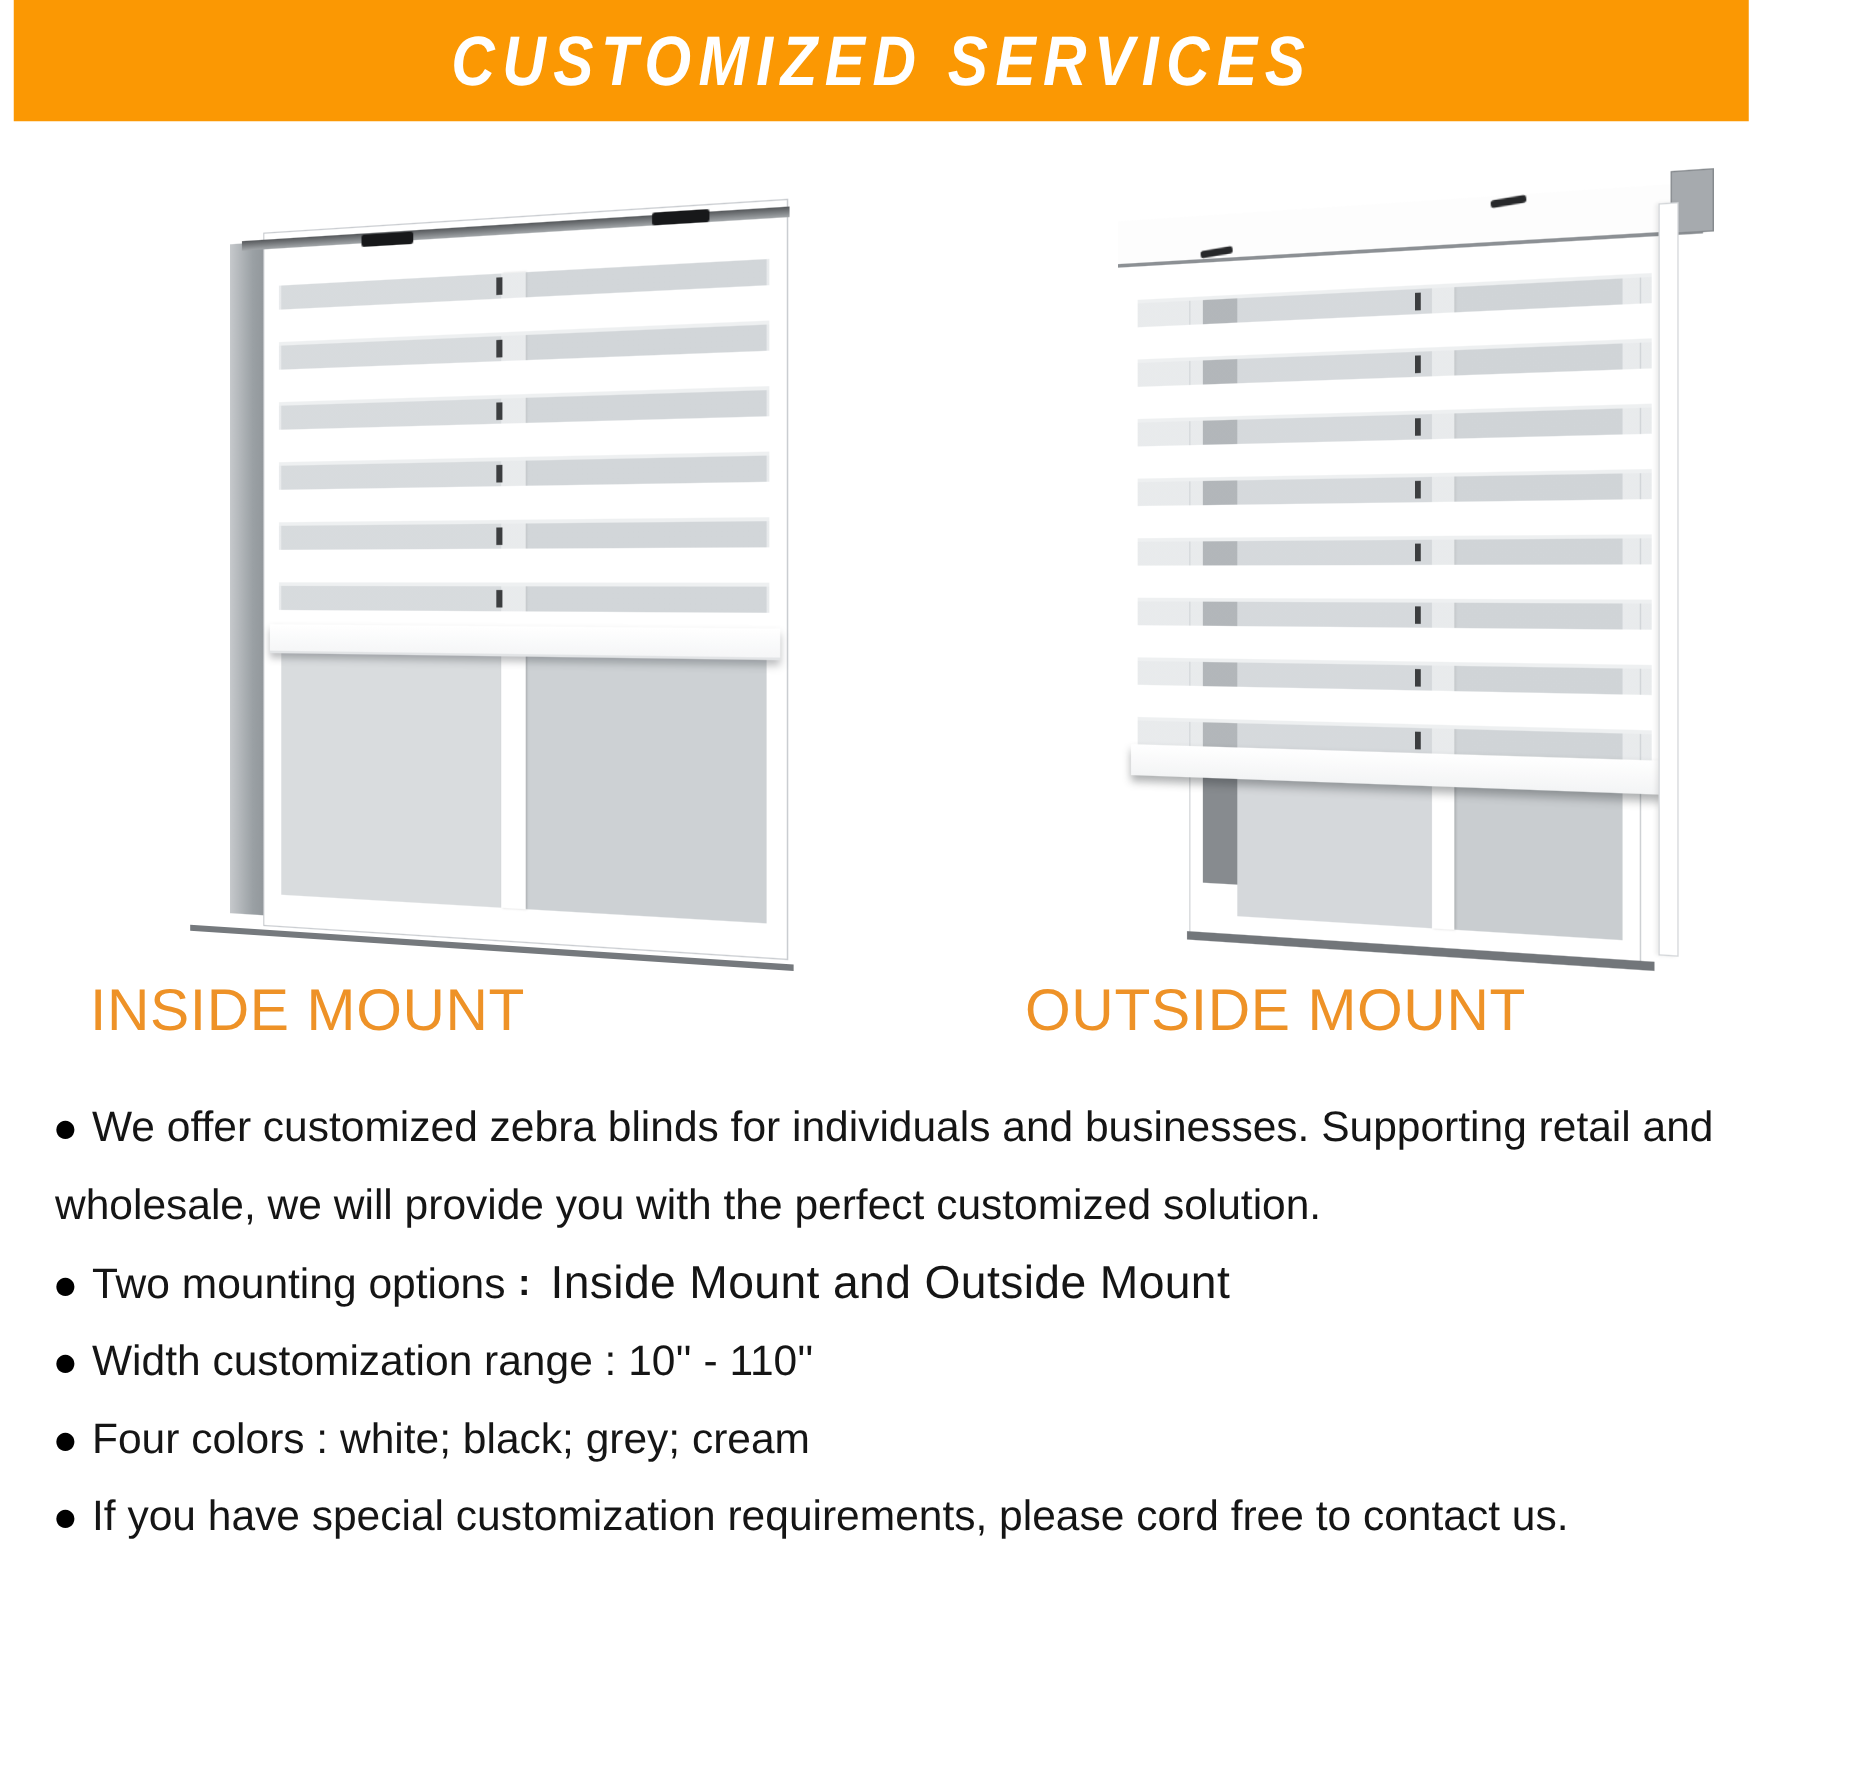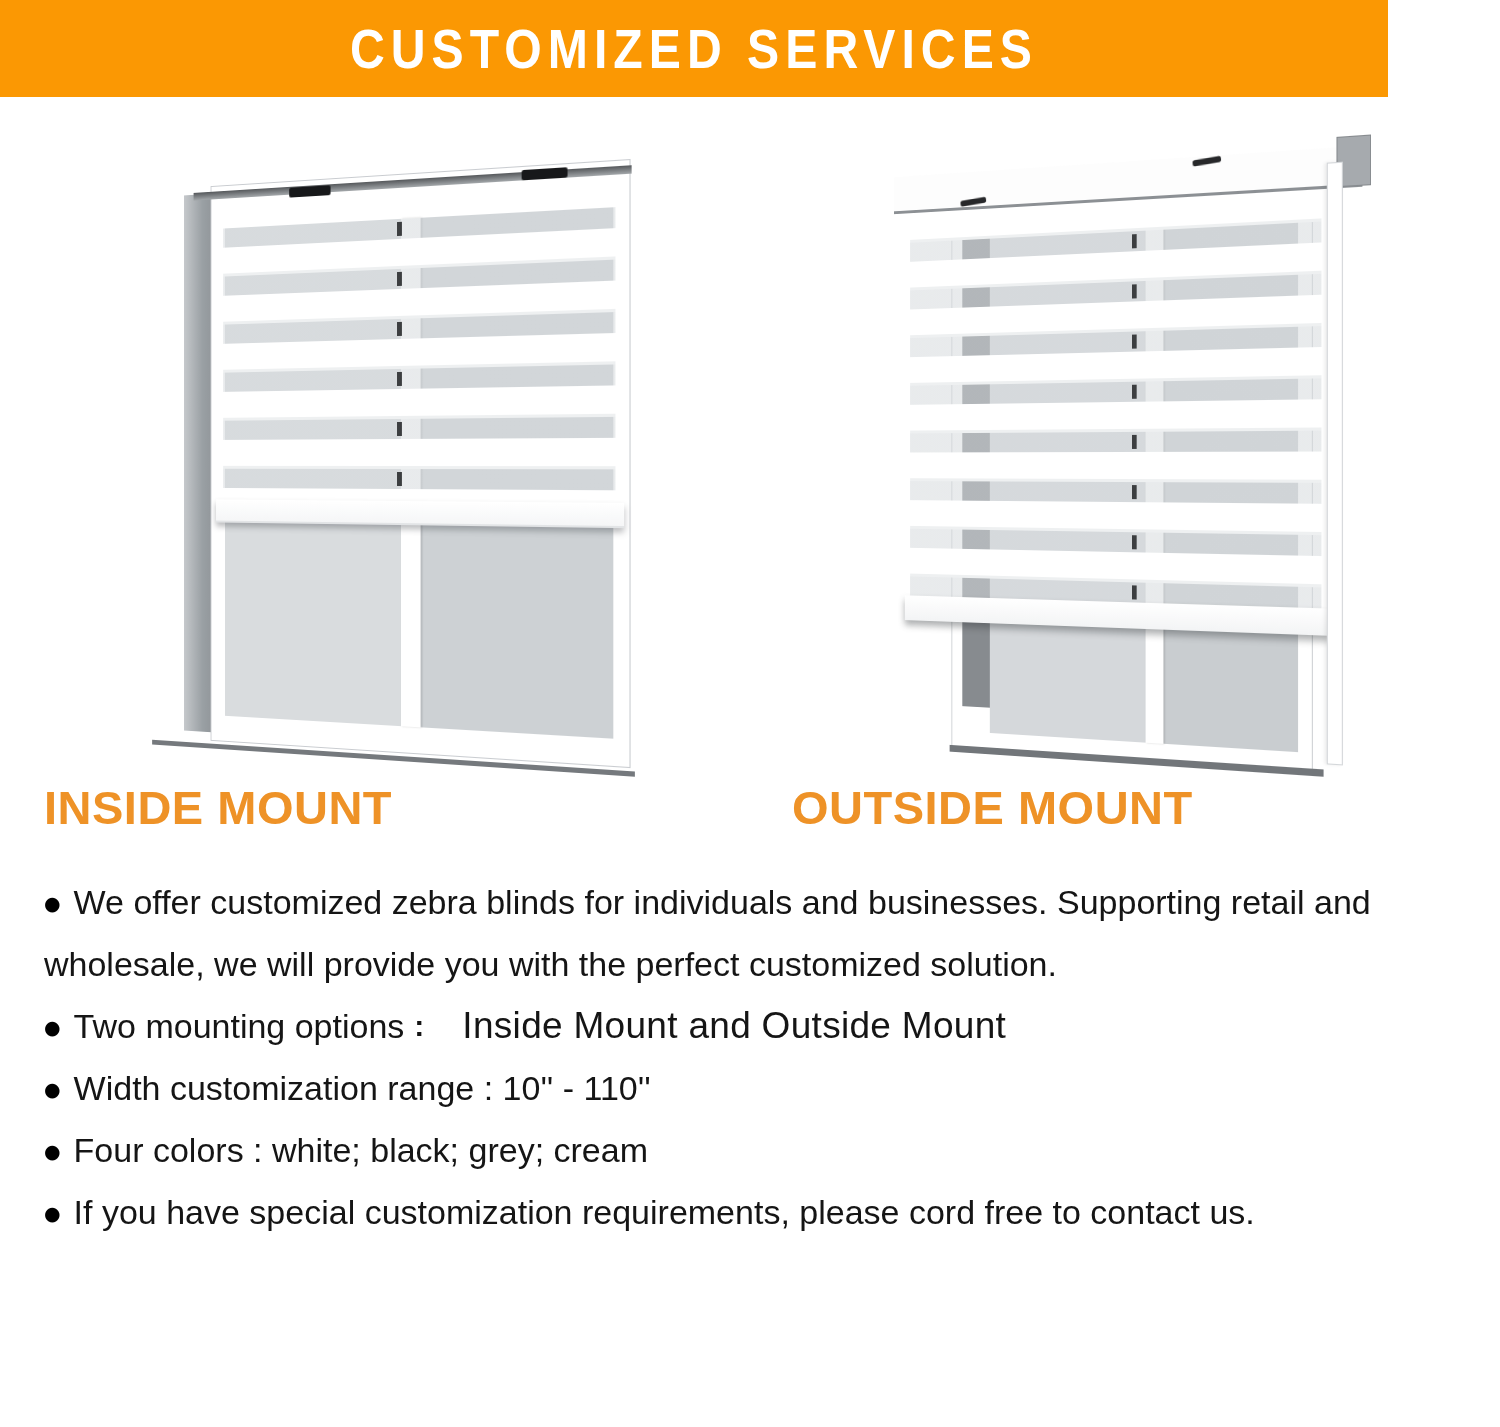--- a/index.html
+++ b/index.html
@@ -3,22 +3,22 @@
 <meta charset="utf-8">
 <style>
   html,body{margin:0;padding:0;background:#ffffff;}
   .page{
     position:relative;width:1500px;height:1427px;background:#ffffff;
     overflow:hidden;font-family:"Liberation Sans",sans-serif;
   }
 
   
   .banner{
-    position:absolute;left:0;top:0;width:1388px;height:97px;
-    background:#FB9803;text-align:center;line-height:97px;
+    position:absolute;left:11px;top:0;width:1388px;height:97px;
+    background:#FB9803;text-align:center;line-height:97px;font-style:italic;
   }
   .banner-title{
     display:inline-block;color:#ffffff;font-weight:bold;font-size:56px;
     letter-spacing:7px;transform:scaleX(0.86);transform-origin:center;
     white-space:nowrap;
   }
 
   
   .scene{position:absolute;}
   .scene-inner{
@@ -80,34 +80,34 @@
       transparent 47px, transparent 50px);}
   .sr-bottombar{position:absolute;left:-4px;right:20px;top:452px;height:26px;
     background:linear-gradient(180deg,#ffffff,#f3f4f5);
     box-shadow:0 5px 7px rgba(50,54,58,0.4);}
   .sr-siderail{position:absolute;right:8px;width:13px;top:26px;bottom:24px;
     background:#ffffff;border:1px solid #d3d6d9;box-shadow:-2px 0 3px rgba(0,0,0,0.08);}
   .sr-sill{position:absolute;left:46px;right:26px;bottom:12px;height:7px;background:#72767a;}
 
   
   .mount-label{
-    position:absolute;top:780px;font-size:47px;font-weight:bold;
-    color:#EE9227;letter-spacing:0.5px;white-space:nowrap;
+    position:absolute;top:780px;font-size:47px;font-weight:normal;
+    color:#EE9227;letter-spacing:0.5px;white-space:nowrap;margin-left:28px;
   }
   #label-inside{left:44px;}
   #label-outside{left:792px;}
 
   
   .features{position:absolute;left:0;right:0;top:872px;padding:0 44px;}
   .li{font-size:34px;line-height:61px;color:#151515;margin:0;}
   .marker{font-family:"DejaVu Sans",sans-serif;font-size:19px;vertical-align:4px;
     margin-right:13px;color:#000000;}
   .colon{display:inline-block;margin:0 16px 0 10px;font-weight:bold;font-size:30px;
     vertical-align:2px;}
-  .hl{font-size:37px;letter-spacing:0.3px;margin-left:22px;}
+  .hl{font-size:37px;letter-spacing:0.3px;}
 </style>
 </head>
 <body>
 
 <div class="page">
 
   <div class="banner">
     <span class="banner-title">CUSTOMIZED SERVICES</span>
   </div>
 

